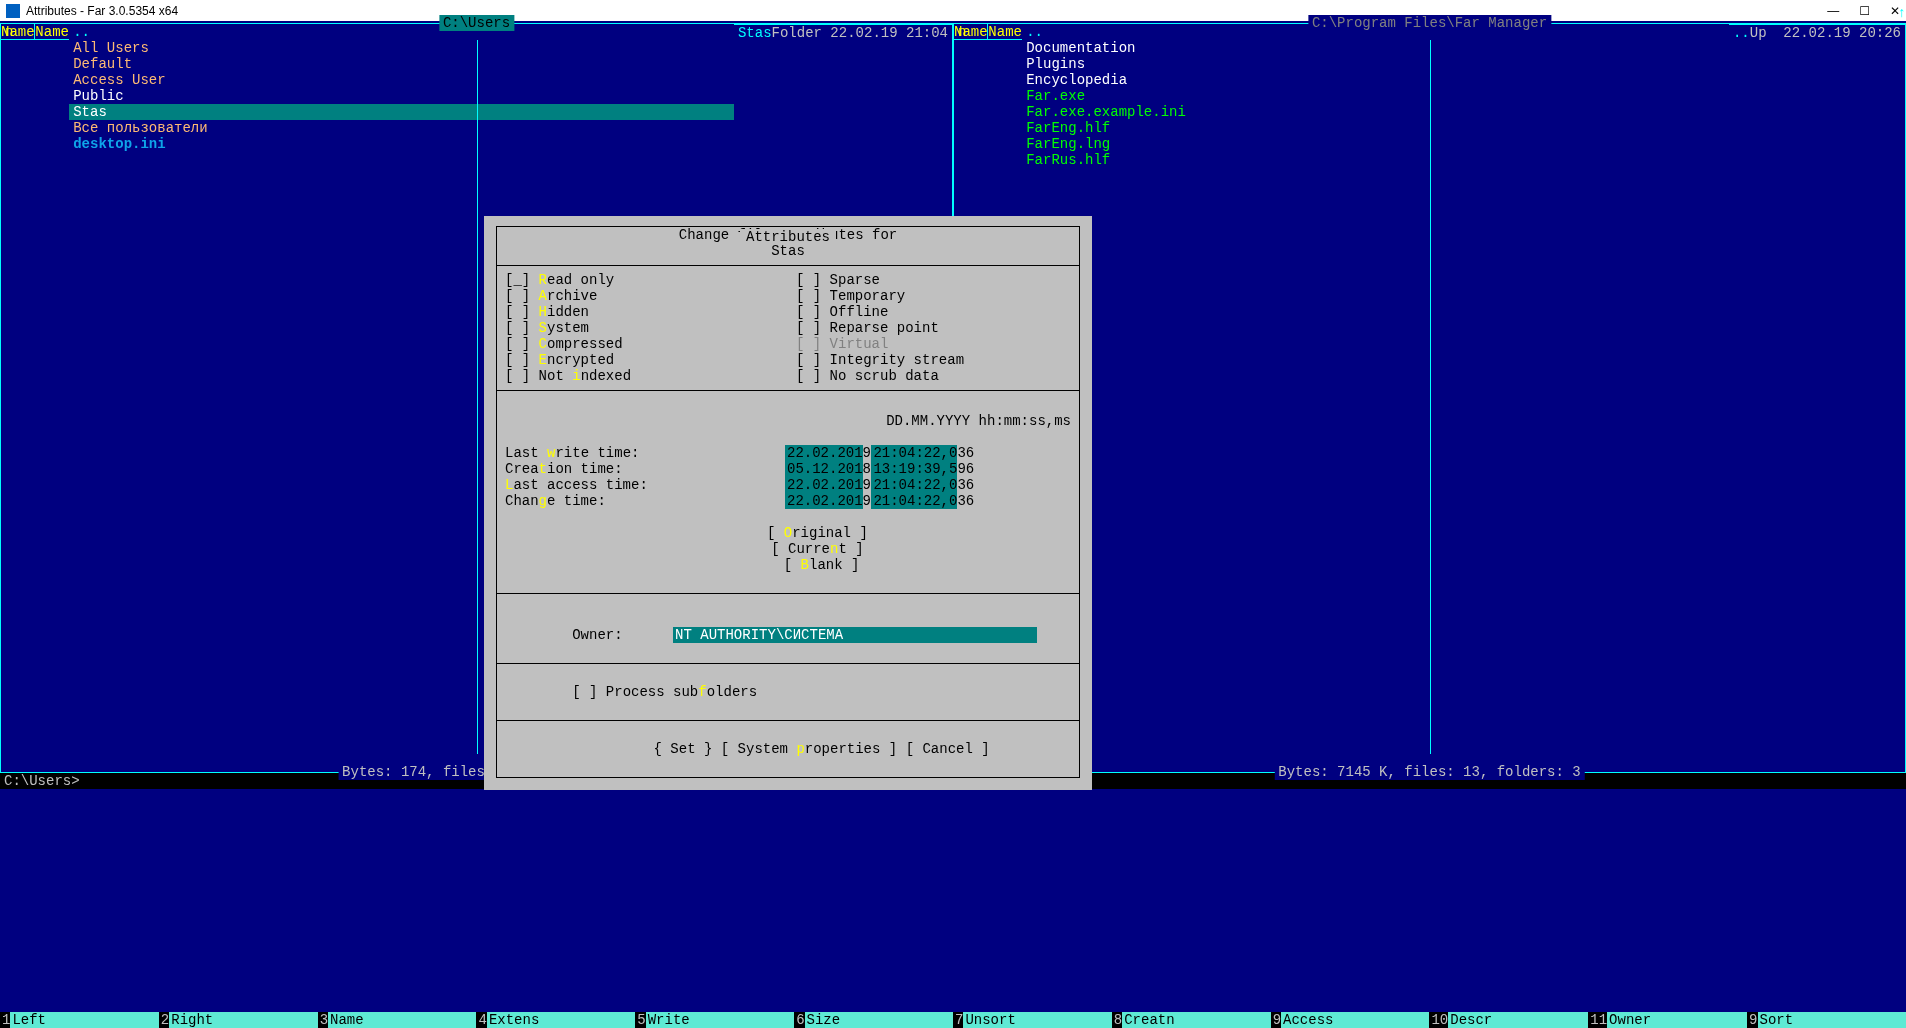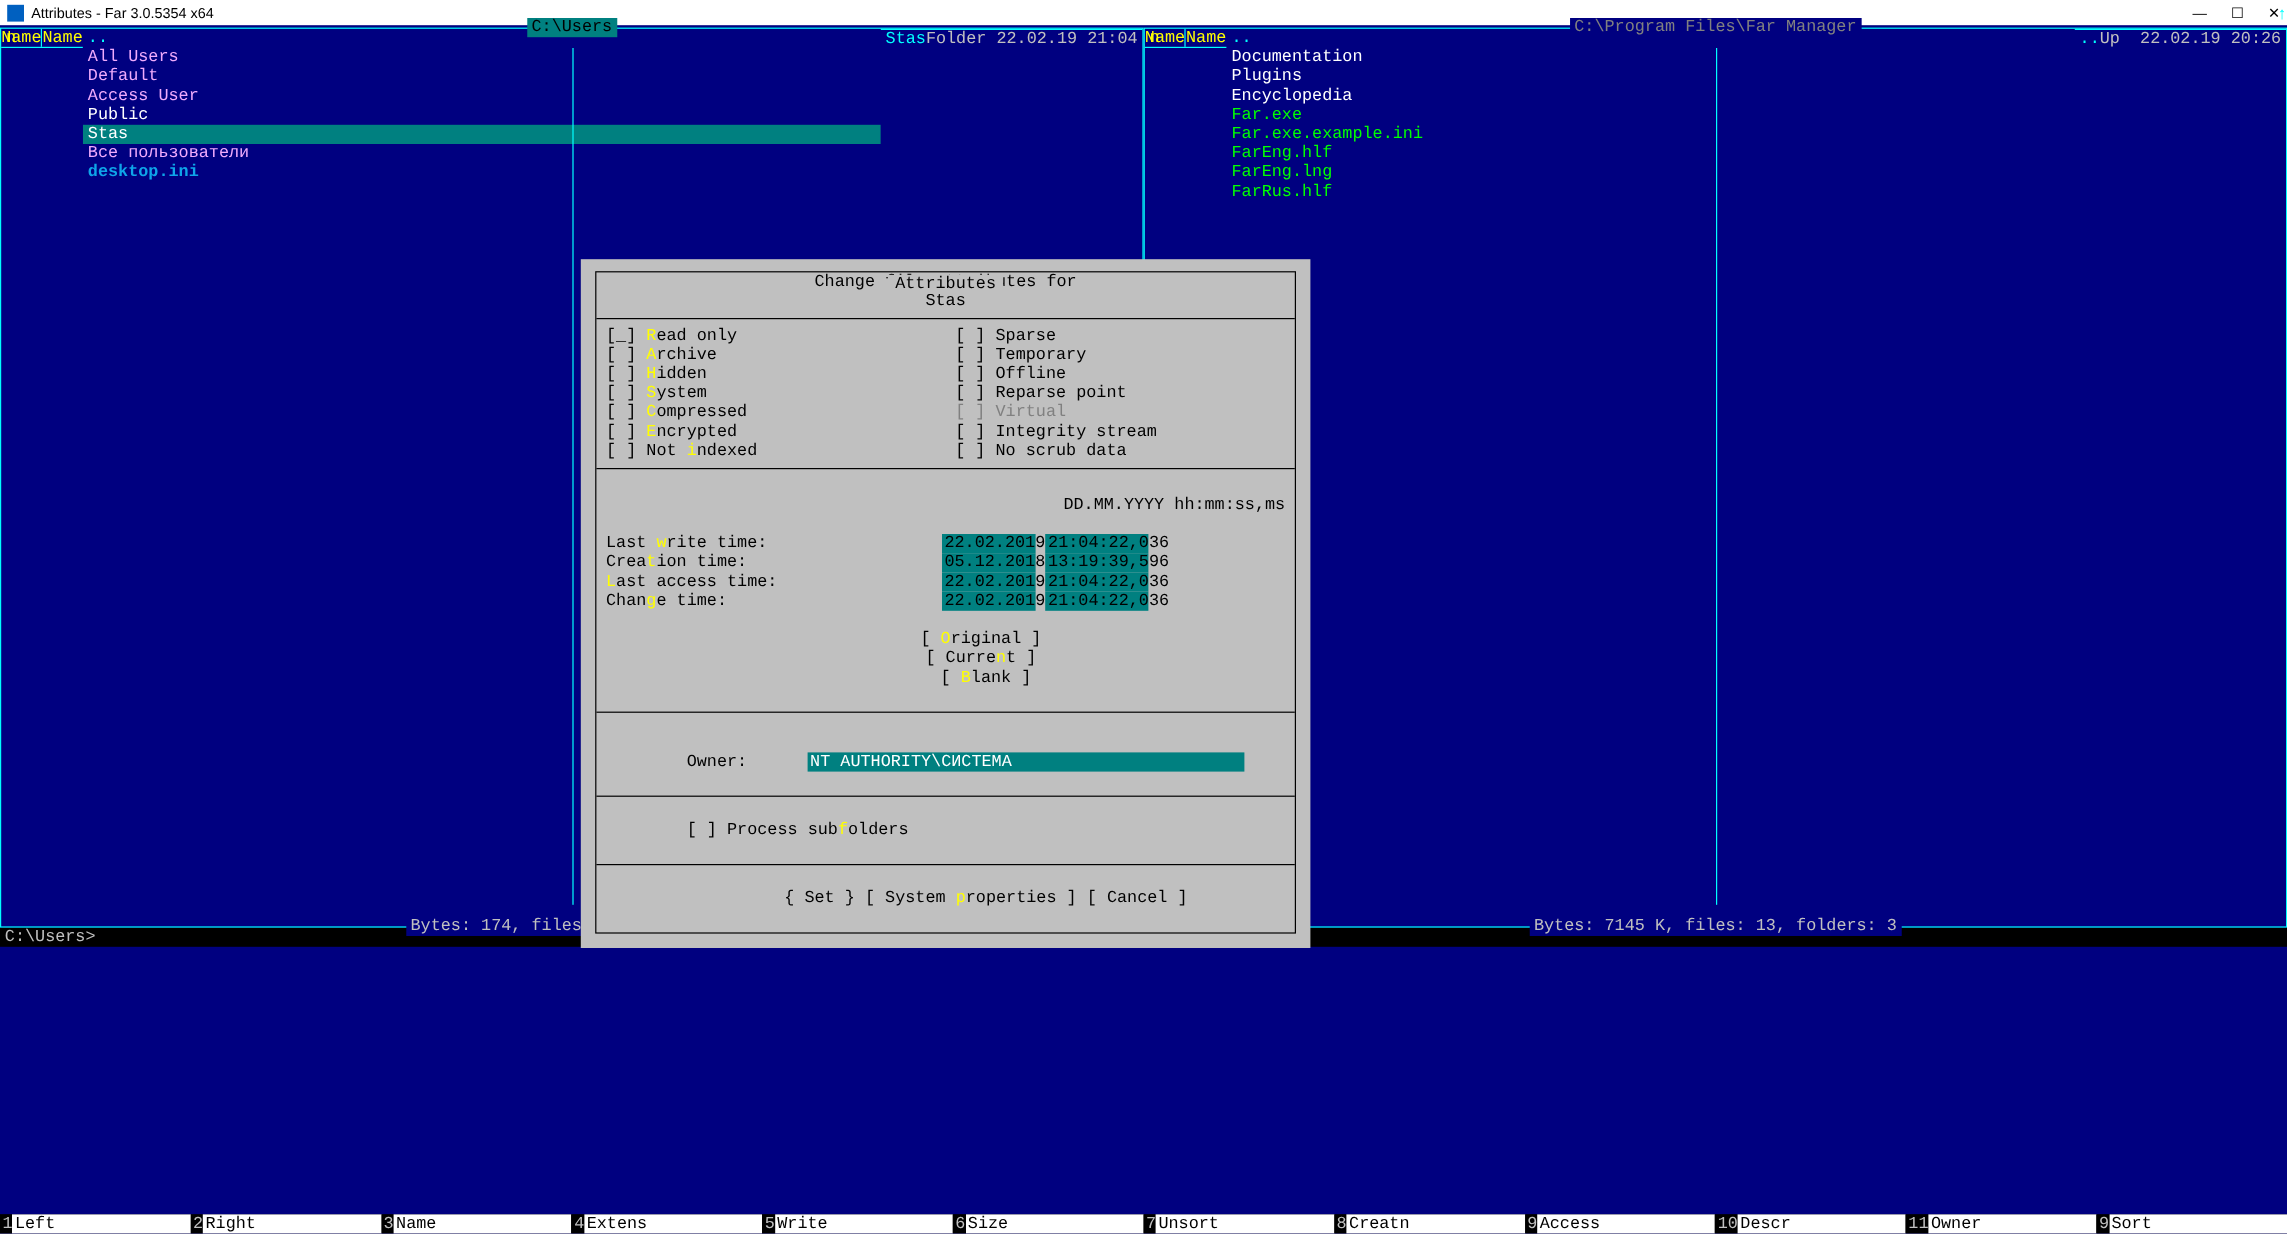--- a/index.html
+++ b/index.html
@@ -48,21 +48,21 @@
     display:flex; color:#ffff00; border-bottom:1px solid #00ffff;
     height:16px;
   }
   .col-headers span { text-align:center; }
   .col-headers .c1 { width:50%; border-right:1px solid #00ffff;}
   .col-headers .c2 { width:50%; }
   .col-n { position:absolute; left:4px; color:#ffff00;}
   .filelist { flex:1; overflow:hidden; }
   .row { padding-left:4px; height:16px; white-space:pre;}
   .dots { color:#00ffff; }
-  .dir-hidden { color:#f0abfc; }
+  .dir-hidden { color:#fdba74; }
   .dir { color:#ffffff; }
   .file-exe { color:#00ff00; }
   .file-sys { color:#0ea5e9;font-weight:bold; }
   .row.selected { background:#008080; color:#ffffff; }
   .panel-status {
     border-top:1px solid #00ffff;
     height:18px; display:flex; justify-content:space-between;
     color:#c0c0c0; padding:0 4px;
     white-space:pre;
   }
@@ -80,21 +80,21 @@
   .prompt-line {
     color:#c0c0c0; background:#000; padding-left:4px; height:16px;
   }
   
   .keybar {
     display:flex; height:16px; background:#000; width:100%;
     position:absolute; bottom:0;
   }
   .kb { flex:1; display:flex;}
   .kb .n { color:#c0c0c0; background:#000; padding-left:2px;}
-  .kb .l { color:#000; background:#ffffff; flex:1; padding-left:2px;}
+  .kb .l { color:#000; background:#5eead4; flex:1; padding-left:2px;}
   .keybar-up { position:absolute; right:0; top:-16px; color:#00ffff;}
 
   
   .dlg-shadow {
     position:absolute; top:208px; left:498px; width:532px; height:420px;
     background:#000;
   }
   .dlg {
     position:absolute; top:195px; left:484px; width:608px;
     background:#c0c0c0; color:#000;

